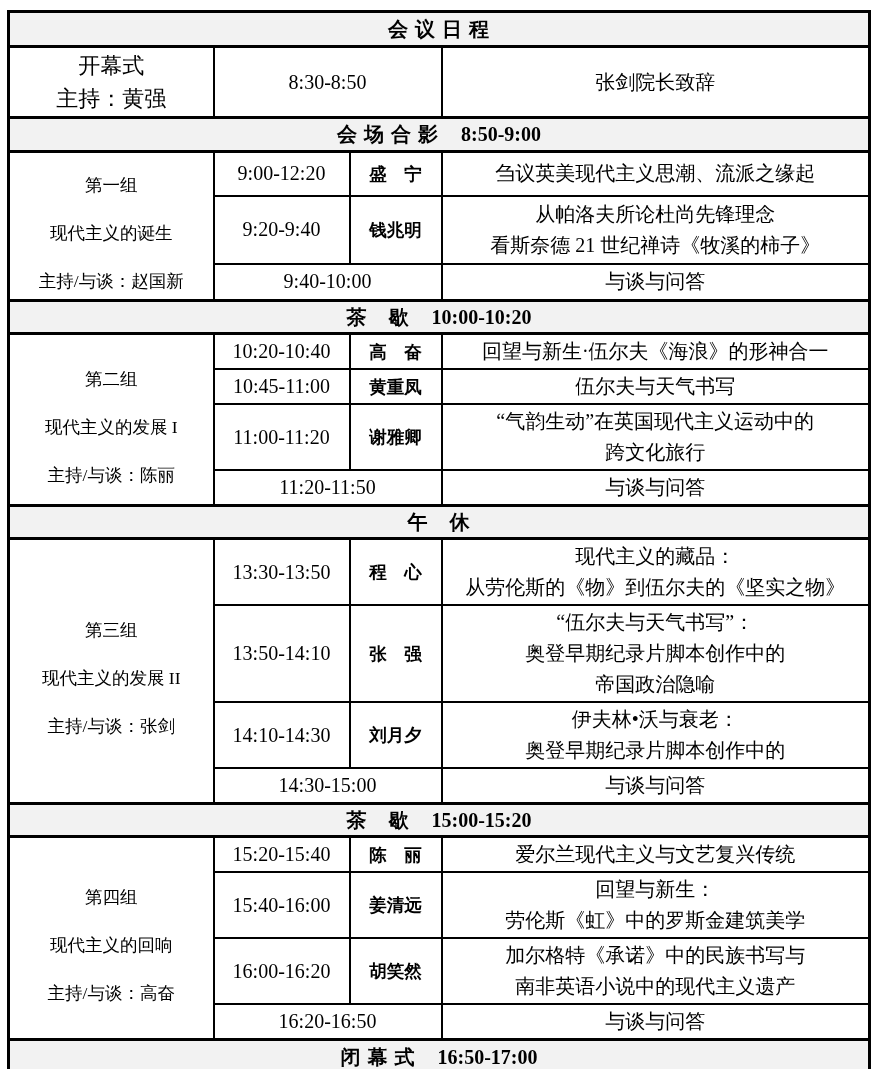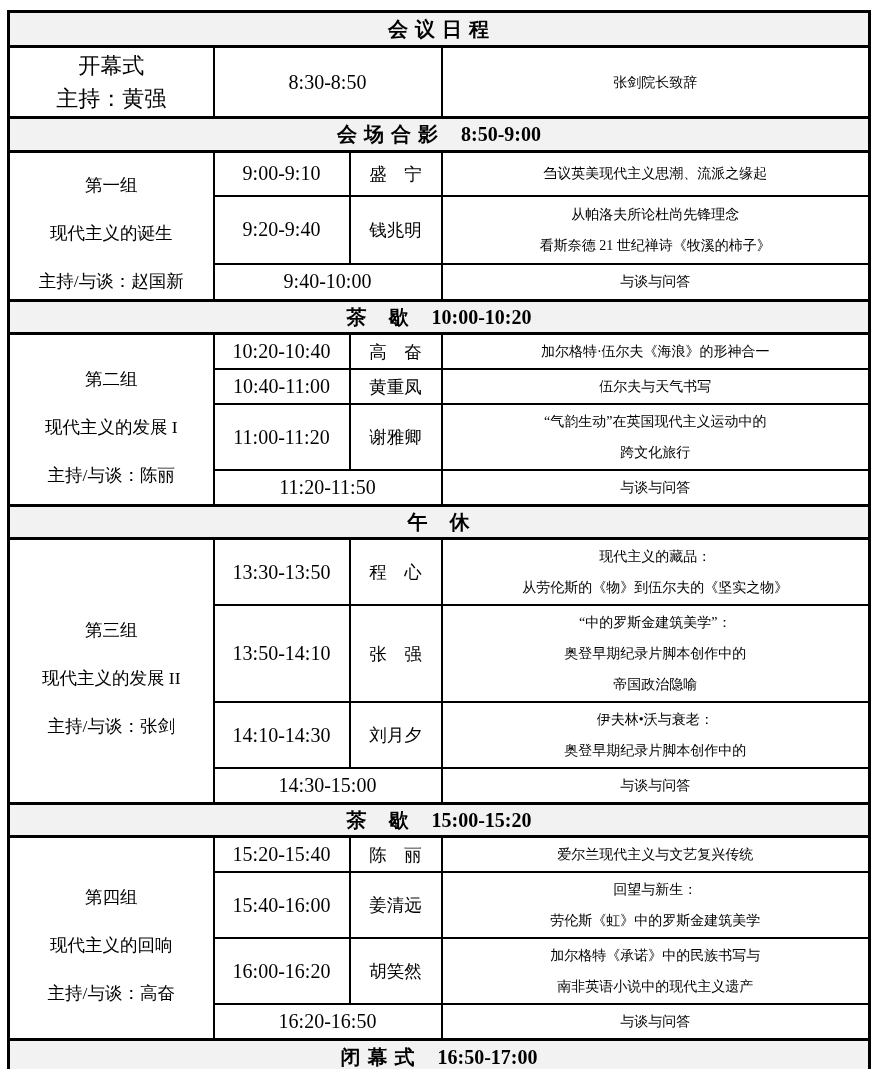--- a/index.html
+++ b/index.html
@@ -46,23 +46,24 @@
   .opening-cell div {
     font-size: 22px;
     line-height: 33px;
   }
   .time-cell {
     font-size: 20px;
     margin-left: 20px;
   }
   .speaker-cell {
     font-size: 17.5px;
+    font-weight: bold;
   }
   .title-cell div {
-    font-size: 14px;
+    font-size: 20px;
     line-height: 31px;
   }
   .sep-time {
     margin-left: 16px;
     letter-spacing: 0;
   }
   .sep-time:empty {
     margin-left: 0;
   }
 </style>
@@ -99,21 +100,21 @@
       <span class="sep-time">8:50-9:00</span>
     </td>
   </tr>
 
   <tr style="height:43px">
     <td rowspan="3" class="group-cell">
       <div>第一组</div>
       <div>现代主义的诞生</div>
       <div>主持/与谈：赵国新</div>
     </td>
-    <td class="time-cell">9:00-9:10</td>
+    <td class="time-cell">9:00-12:20</td>
     <td class="speaker-cell">盛　宁</td>
     <td class="title-cell">
       <div>刍议英美现代主义思潮、流派之缘起</div>
     </td>
   </tr>
   <tr style="height:62px">
     <td class="time-cell">9:20-9:40</td>
     <td class="speaker-cell">钱兆明</td>
     <td class="title-cell">
       <div>从帕洛夫所论杜尚先锋理念</div>
@@ -136,25 +137,25 @@
 
   <tr style="height:34px">
     <td rowspan="4" class="group-cell">
       <div>第二组</div>
       <div>现代主义的发展 I</div>
       <div>主持/与谈：陈丽</div>
     </td>
     <td class="time-cell">10:20-10:40</td>
     <td class="speaker-cell">高　奋</td>
     <td class="title-cell">
-      <div>加尔格特·伍尔夫《海浪》的形神合一</div>
-    </td>
-  </tr>
-  <tr style="height:34px">
-    <td class="time-cell">10:40-11:00</td>
+      <div>回望与新生·伍尔夫《海浪》的形神合一</div>
+    </td>
+  </tr>
+  <tr style="height:34px">
+    <td class="time-cell">10:45-11:00</td>
     <td class="speaker-cell">黄重凤</td>
     <td class="title-cell">
       <div>伍尔夫与天气书写</div>
     </td>
   </tr>
   <tr style="height:62px">
     <td class="time-cell">11:00-11:20</td>
     <td class="speaker-cell">谢雅卿</td>
     <td class="title-cell">
       <div>“气韵生动”在英国现代主义运动中的</div>
@@ -185,21 +186,21 @@
     <td class="speaker-cell">程　心</td>
     <td class="title-cell">
       <div>现代主义的藏品：</div>
       <div>从劳伦斯的《物》到伍尔夫的《坚实之物》</div>
     </td>
   </tr>
   <tr style="height:95px">
     <td class="time-cell">13:50-14:10</td>
     <td class="speaker-cell">张　强</td>
     <td class="title-cell">
-      <div>“中的罗斯金建筑美学”：</div>
+      <div>“伍尔夫与天气书写”：</div>
       <div>奥登早期纪录片脚本创作中的</div>
       <div>帝国政治隐喻</div>
     </td>
   </tr>
   <tr style="height:56px">
     <td class="time-cell">14:10-14:30</td>
     <td class="speaker-cell">刘月夕</td>
     <td class="title-cell">
       <div>伊夫林•沃与衰老：</div>
       <div>奥登早期纪录片脚本创作中的</div>

